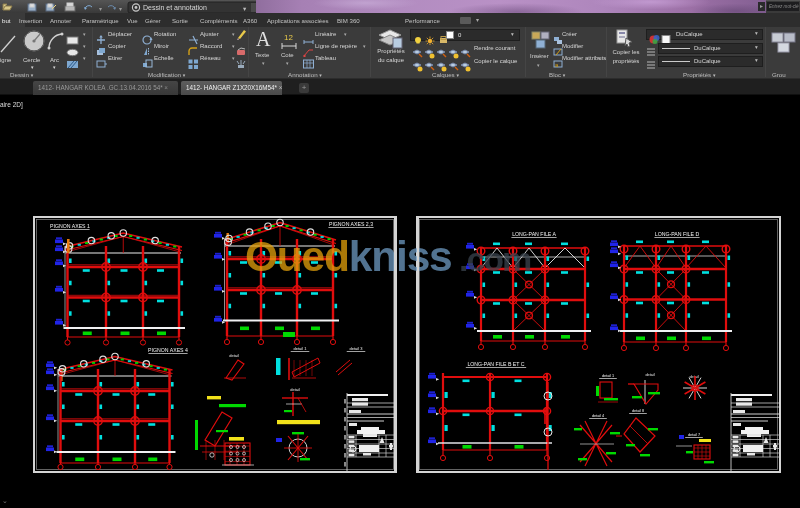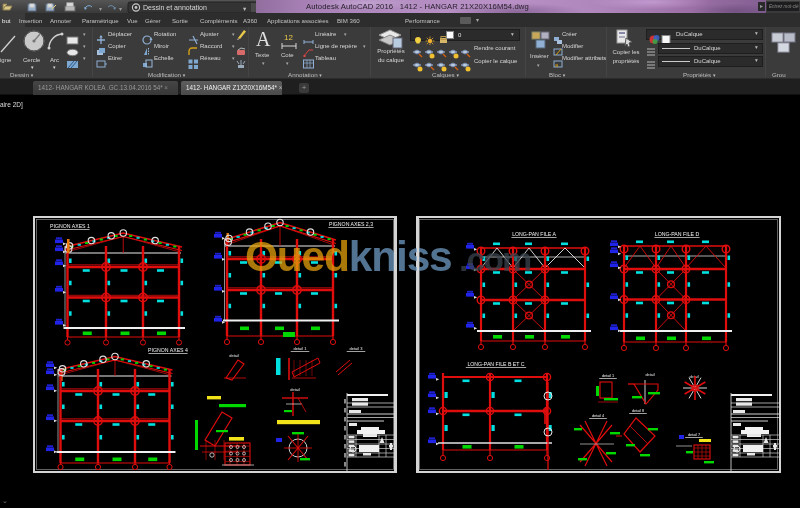--- a/index.html
+++ b/index.html
@@ -18,21 +18,20 @@
 .ic{position:absolute}
 #filetabs{left:0;top:79px;width:800px;height:16px;background:#1f1f1f;border-bottom:1px solid #101010}
 .ftab{position:absolute;top:81px;height:14px;font-size:6.3px;line-height:14px;white-space:nowrap;border-radius:2px 2px 0 0;padding:0 5px}
 #canvas{left:0;top:95px;width:800px;height:413px;background:#000}
 #vplab{left:0;top:101px;color:#ddd;font-size:6.5px}
 .dd{position:absolute;background:#2b2b2b;border:1px solid #1e1e1e;color:#d0d0d0}
 </style></head><body>
 <div id="app">
 <div class="abs" id="titlebar"></div>
 <div class="abs" id="purple"></div>
-<div class="abs" id="ptitle">Autodesk AutoCAD 2016&nbsp;&nbsp;&nbsp;1412 - HANGAR 21X20X16M54.dwg</div>
 <div class="abs" id="schev">▸</div>
 <div class="abs" id="search">Entrez mot-clé ou expression</div>
 <div class="abs" style="left:0;top:0"><svg width="256" height="13" viewBox="0 0 256 13">
         <g stroke="#cfcfcf" stroke-width="1" fill="none">
           <path d="M3 9 l2 -4 h7 l-2 4 z M3 9 v-6 h4" fill="#d8c88a" stroke="#8a7a4a"></path>
           <rect x="28" y="3" width="8" height="7" fill="#9ab0c8" stroke="#5a6a80"></rect>
           <rect x="30" y="3" width="4" height="3" fill="#e0e0e0"></rect>
           <rect x="46" y="3" width="8" height="7" fill="#9ab0c8" stroke="#5a6a80"></rect>
           <rect x="48" y="3" width="4" height="3" fill="#e0e0e0"></rect>
           <path d="M52 8 l4 -4" stroke="#e8d080"></path>

